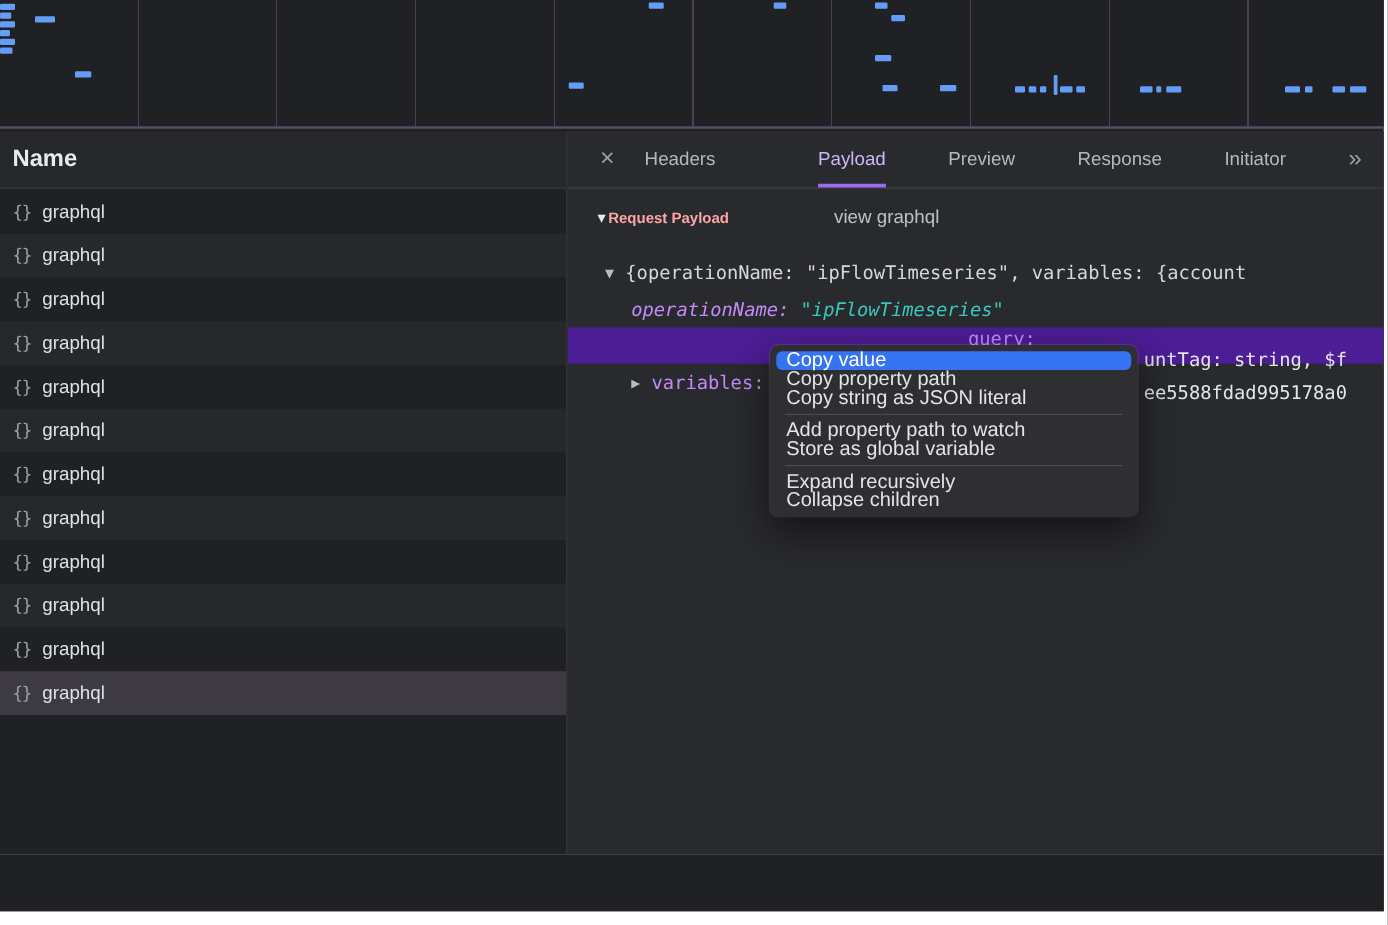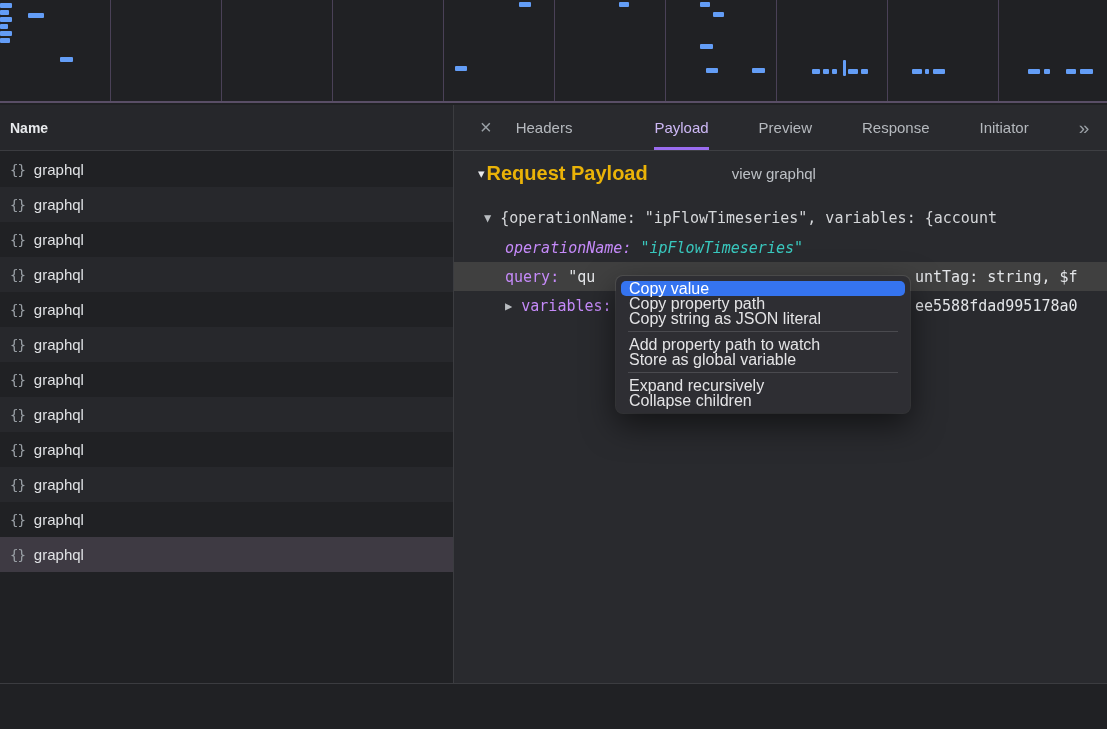--- a/index.html
+++ b/index.html
@@ -17,21 +17,21 @@
 
   
   .timeline{position:absolute;left:0;top:0;width:1107px;height:103px;background:#202124;
             border-bottom:2px solid #594e66;
             background-image:repeating-linear-gradient(to right,transparent 0px,transparent 110px,#4a4157 110px,#4a4157 111px);}
   .tl-bar{position:absolute;background:var(--bar-blue);border-radius:1px;}
 
   
   .name-header{position:absolute;left:0;top:105px;width:453px;height:46px;background:#26272b;
                border-bottom:1px solid #3b3c40;display:flex;align-items:center;padding-left:10px;
-               color:#e8eaed;font-size:14px;font-weight:bold;}
+               color:#e8eaed;font-size:19px;font-weight:bold;}
   .request-list{position:absolute;left:0;top:152px;width:453px;}
   .req-row{height:35px;display:flex;align-items:center;padding-left:10px;gap:9px;
            font-size:15px;color:#e0e2e5;background:#202124;cursor:default;}
   .req-row.alt{background:#27282c;}
   .req-row.selected{background:#3e3a43;}
   .req-icon{color:#9aa0a6;font-size:14px;letter-spacing:-1px;font-family:"DejaVu Sans Mono",monospace;}
 
   .v-divider{position:absolute;left:453px;top:105px;width:1px;height:578px;background:#3b3c40;}
 
   
@@ -40,32 +40,32 @@
   .tab-close{display:flex;align-items:center;color:#9aa0a6;font-size:20px;margin-right:24px;cursor:pointer;}
   .tab{display:flex;align-items:center;color:#b5b9be;font-size:15px;margin-right:50px;cursor:pointer;}
   .tab.selected{color:#cdb8f5;box-shadow:inset 0 -3px 0 var(--accent-purple);margin-left:32px;}
   .tab-overflow{margin-left:auto;display:flex;align-items:center;color:#9aa0a6;font-size:19px;padding-right:18px;cursor:pointer;}
 
   .detail{position:absolute;left:0;top:46px;right:0;bottom:0;overflow:hidden;}
   .tree-row{position:absolute;left:0;right:0;height:29px;display:flex;align-items:center;white-space:pre;
             font-family:"DejaVu Sans Mono",monospace;font-size:15px;color:#d5d7da;}
   .section-row{position:absolute;left:0;right:0;top:8px;height:29px;display:flex;align-items:center;
                padding-left:24px;font-family:"Liberation Sans",sans-serif;}
-  .section-title{color:#eab308;font-weight:bold;font-size:20px;}
+  .section-title{color:#fca5a5;font-weight:bold;font-size:12px;}
   .section-tri{color:#e8eaed;font-size:13px;margin-right:2px;}
   .view-source{color:#bdc1c6;font-size:15px;margin-left:84px;cursor:pointer;}
   .row-summary{top:52px;padding-left:30px;}
   .row-opname{top:82px;padding-left:51px;font-style:italic;}
-  .row-query{top:111px;padding-left:51px;background:#404040;}
+  .row-query{top:111px;padding-left:51px;background:#4c1d95;flex-direction:column;}
   .row-vars{top:140px;padding-left:51px;}
   .tri{color:#b8bcc0;font-size:12px;}
   .k{color:var(--key-purple);}
   .v-teal{color:var(--string-teal);}
   .v-white{color:#e3e5e8;}
-  .frag-right{position:absolute;left:461px;}
+  .frag-right{position:absolute;left:461px;margin-top:17px;}
 
   
   .footer{position:absolute;left:0;top:683px;width:1107px;height:46px;background:#202124;border-top:1px solid #3b3c40;}
 
   
   .context-menu{position:absolute;left:616px;top:276px;width:294px;background:#2e2e33;
                 border-radius:7px;padding:5px 0;z-index:10;
                 box-shadow:0 0 0 1px rgba(255,255,255,0.09), 0 12px 32px rgba(0,0,0,0.55);}
   .menu-item{height:15px;margin:0 5px;padding:0 8px;border-radius:5px;display:flex;align-items:center;
              color:#e4e4e6;font-size:16px;cursor:default;}

